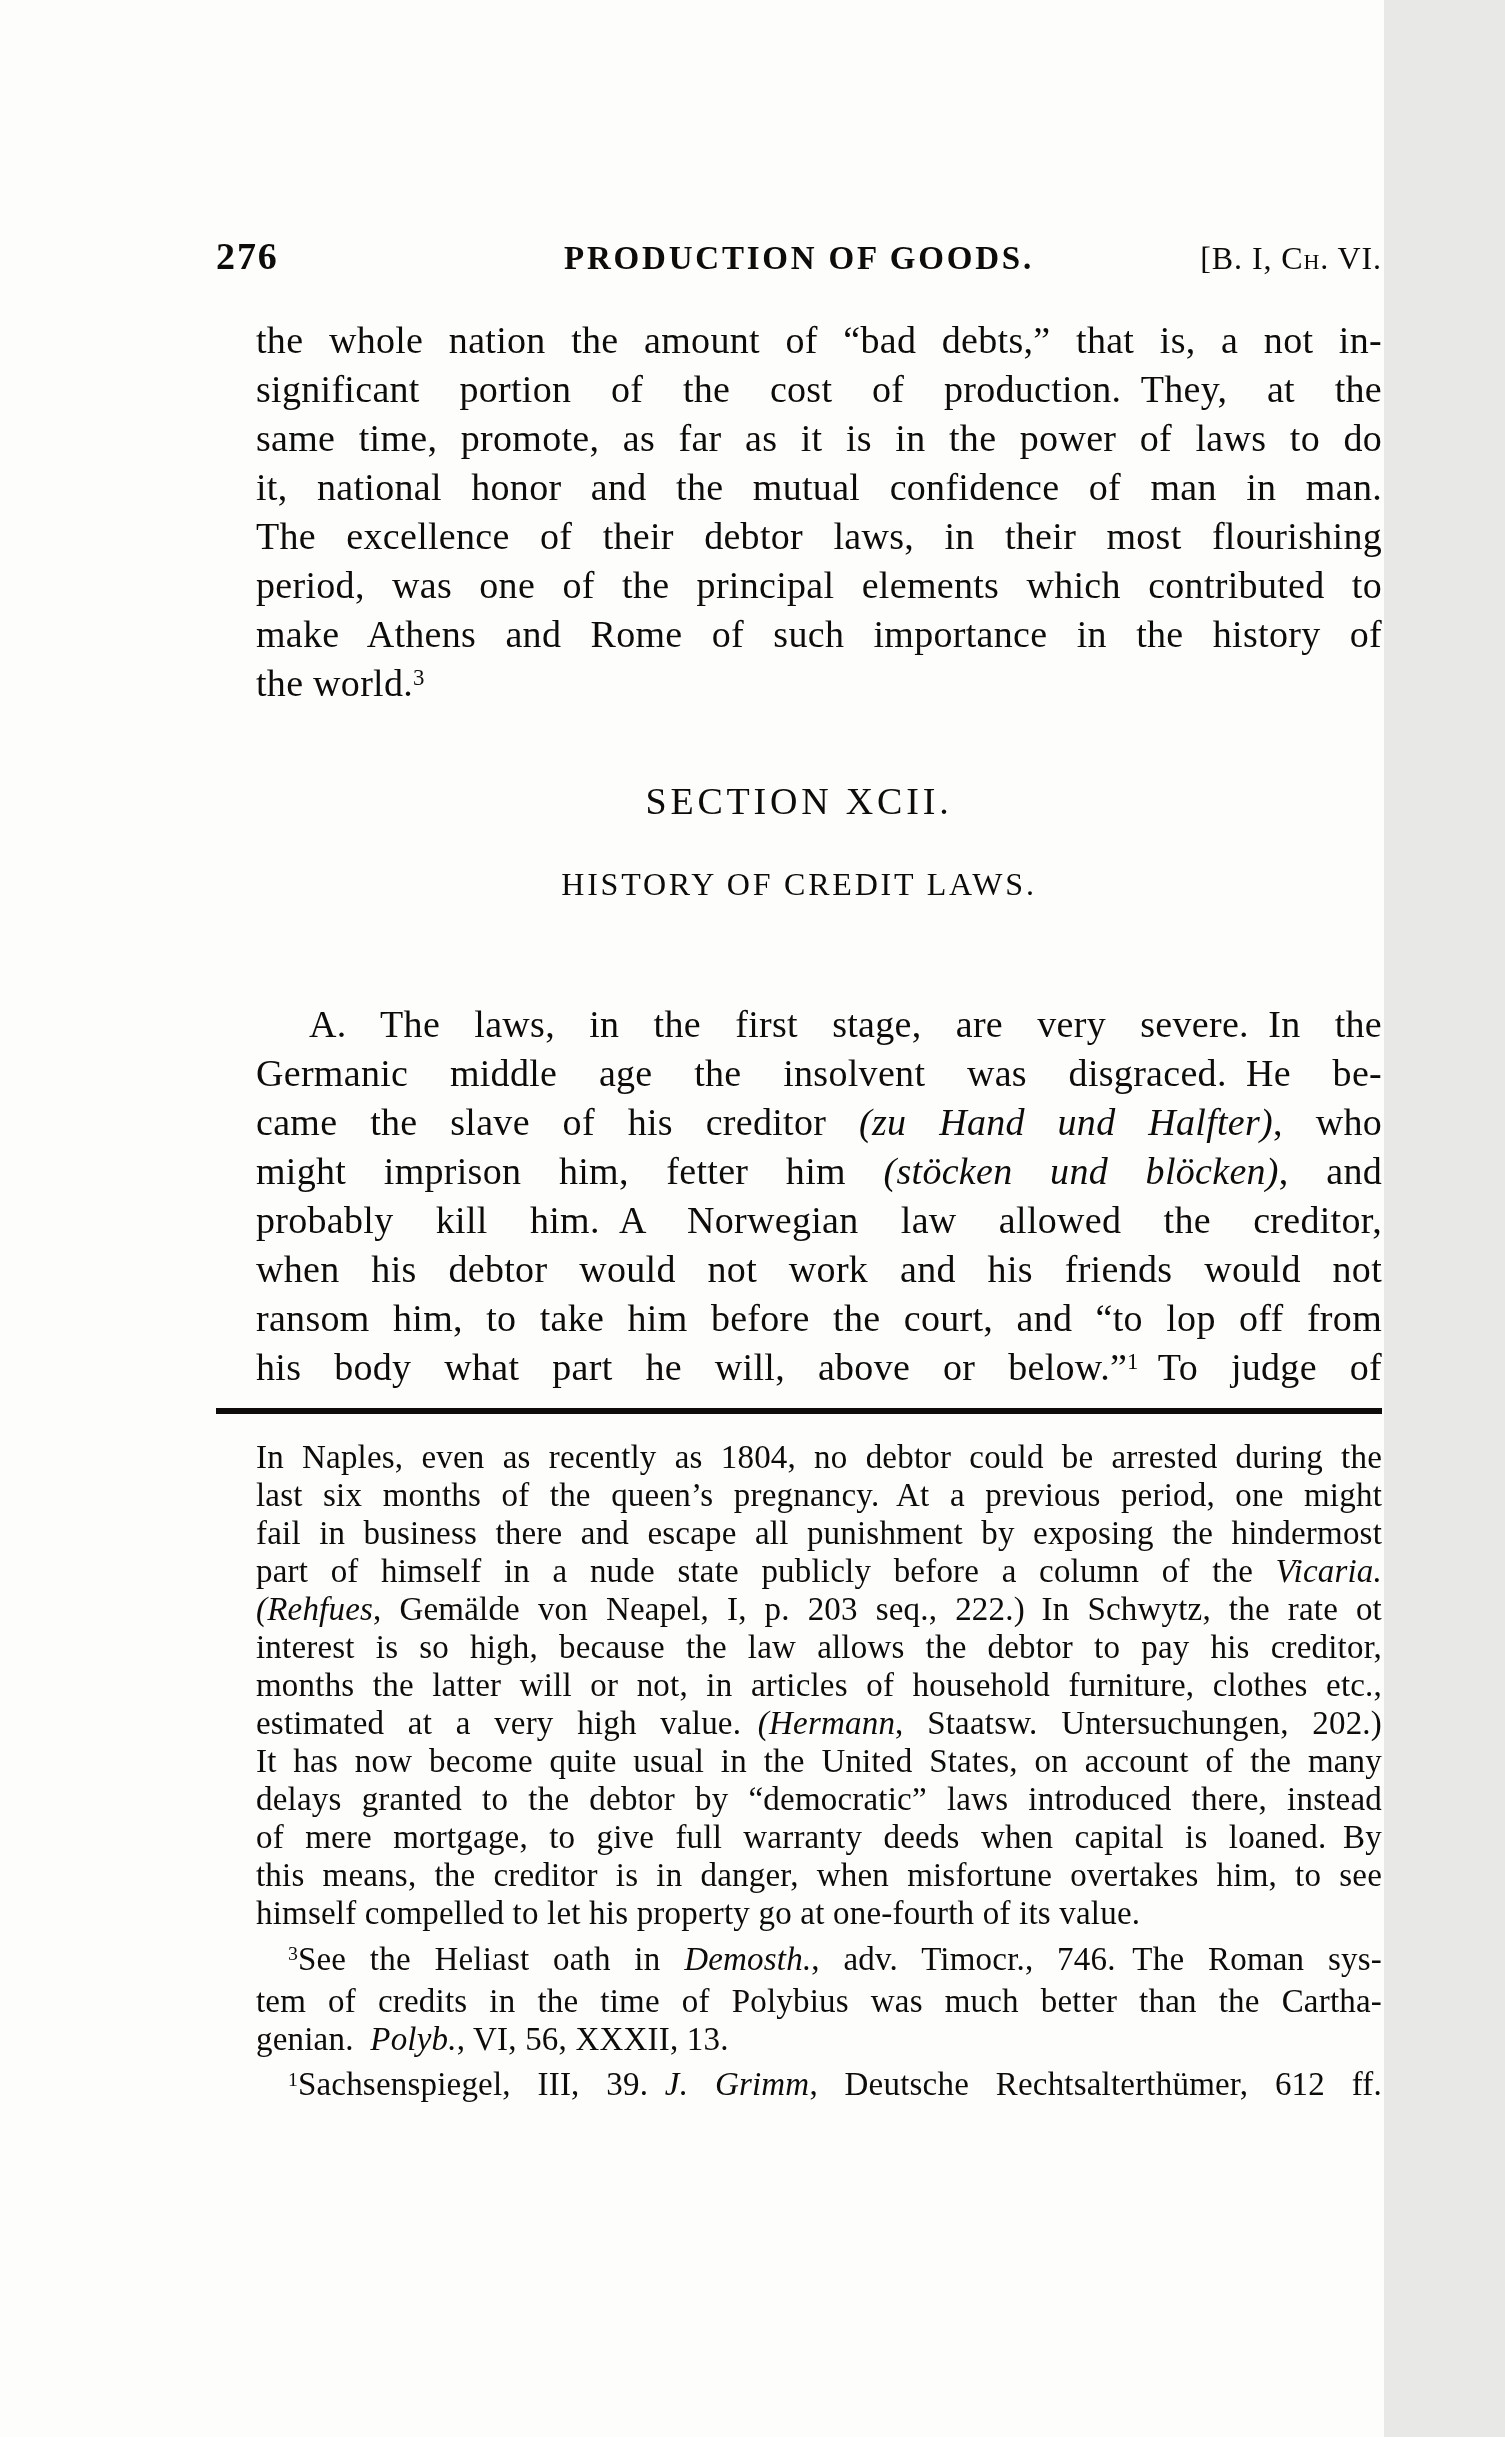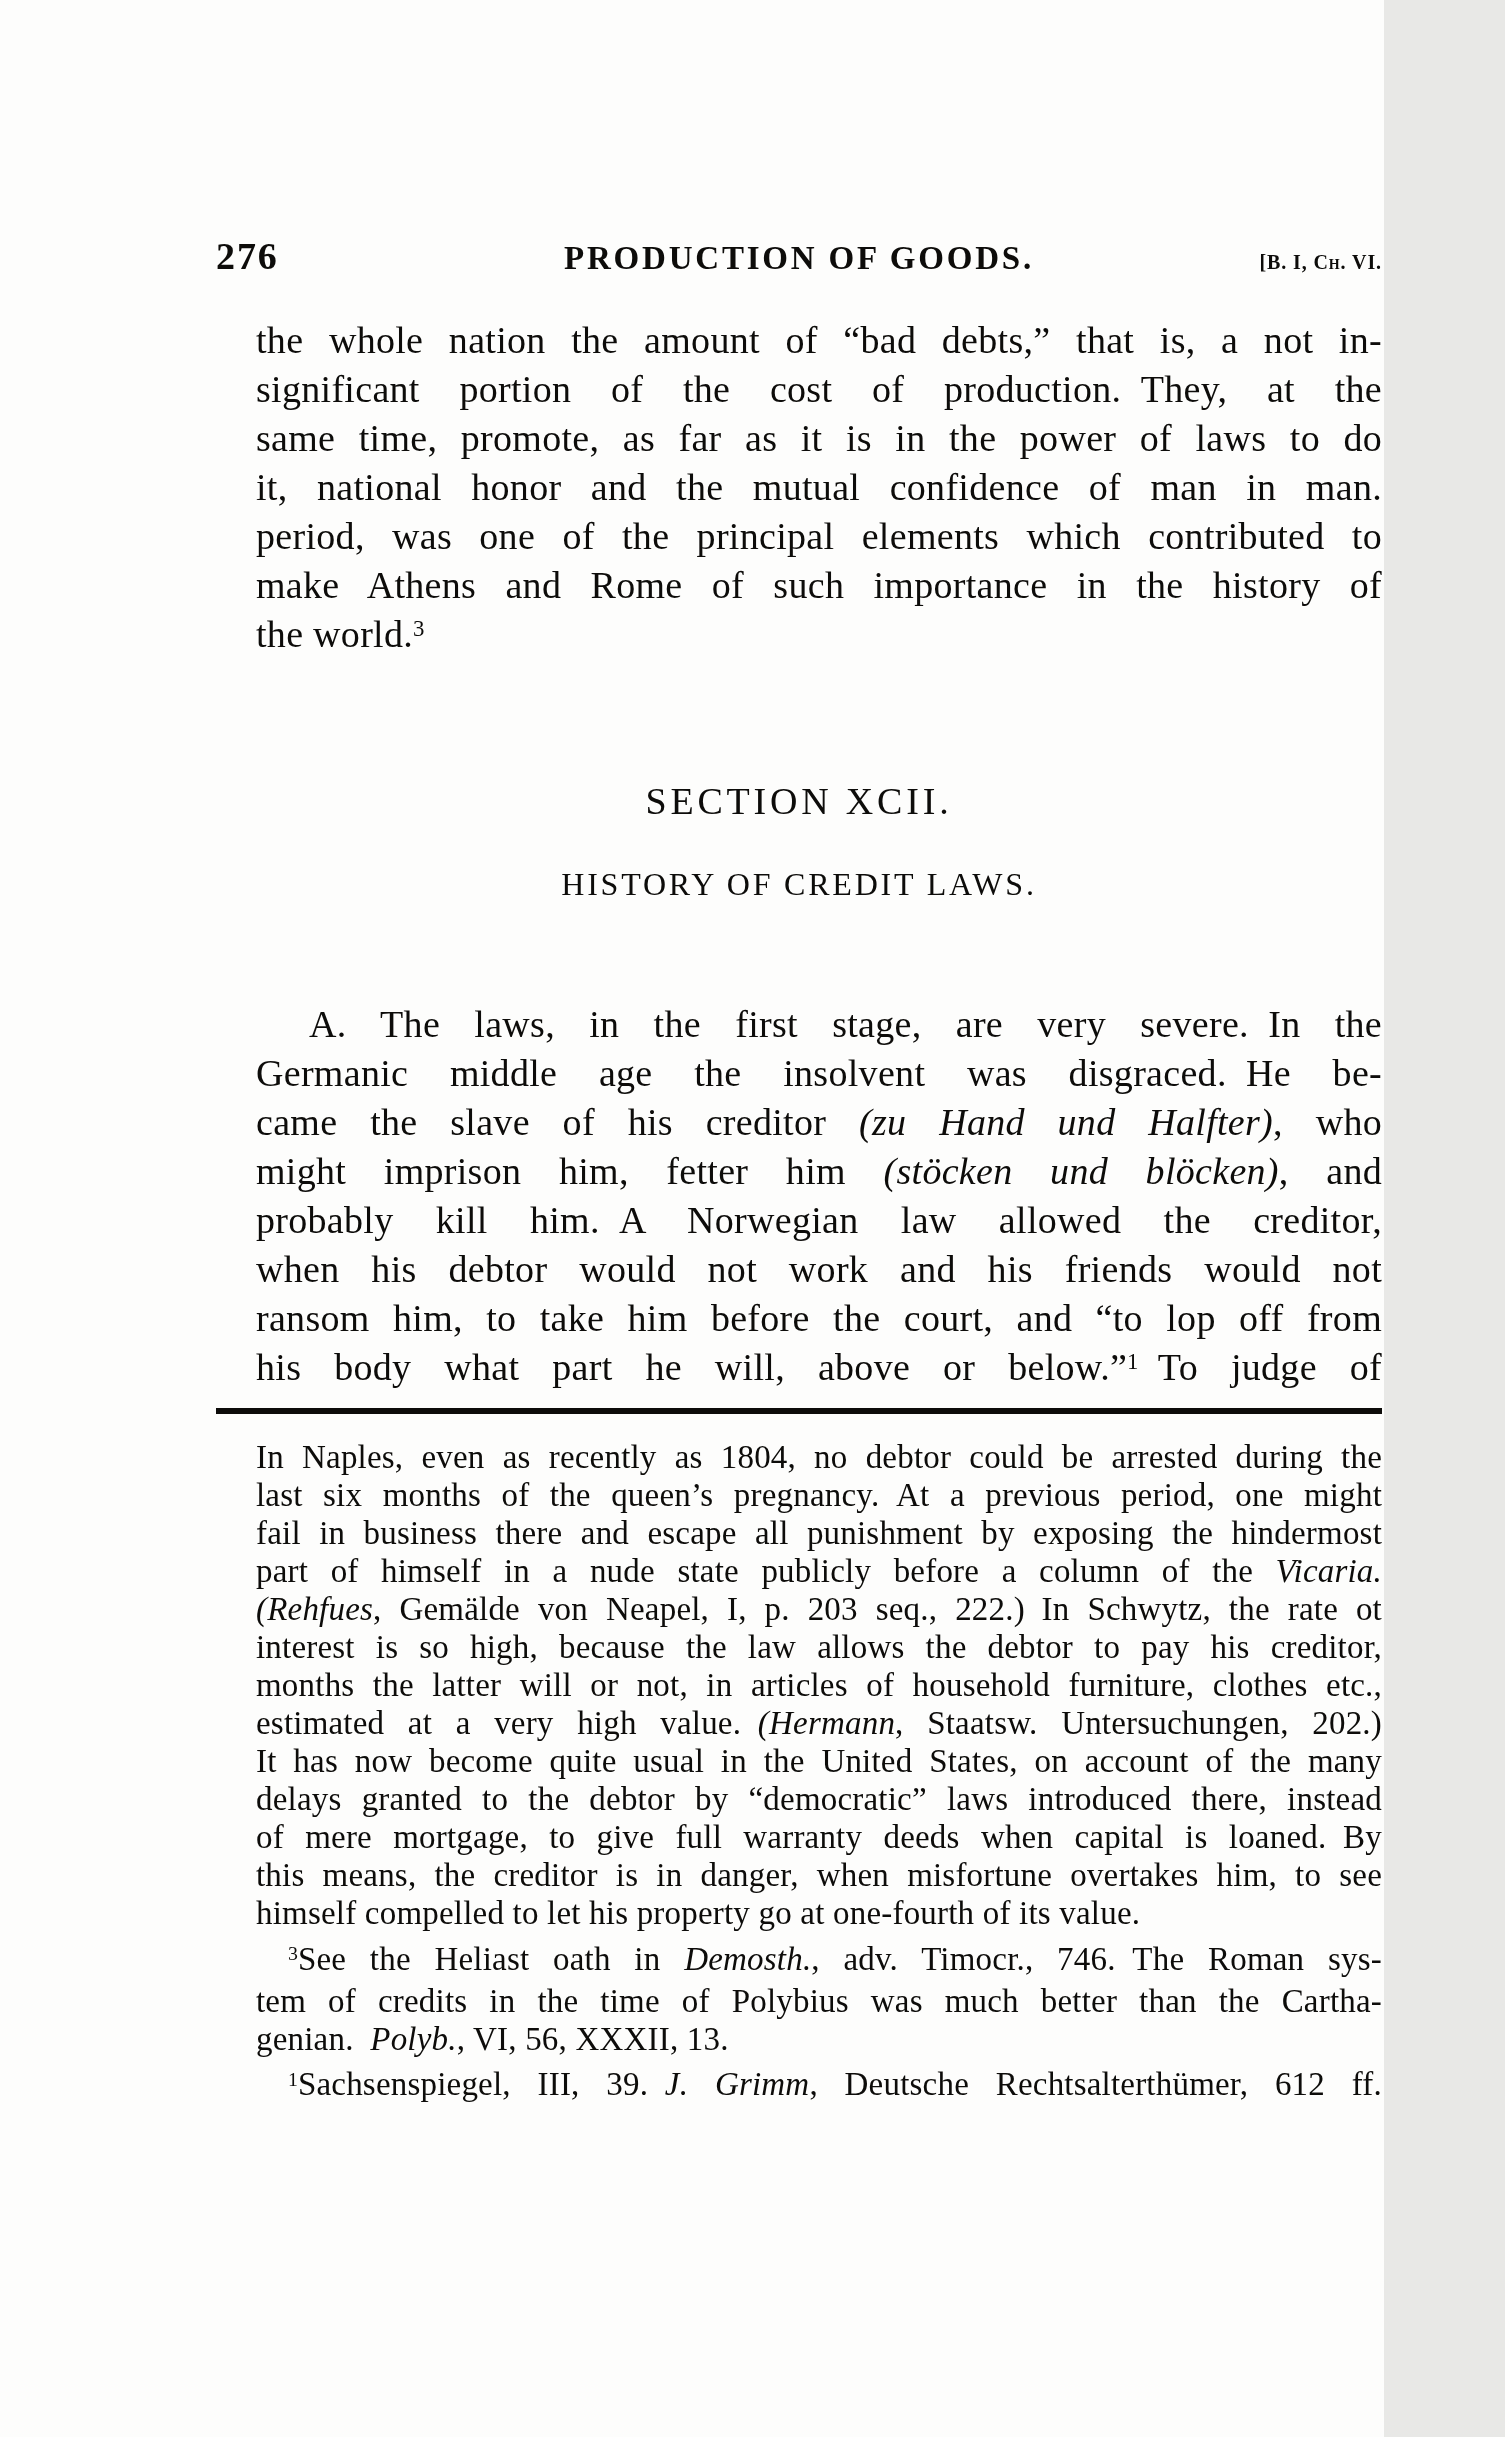--- a/index.html
+++ b/index.html
@@ -9,21 +9,21 @@
     background:var(--paper); color:var(--ink);
     font-family:"Liberation Serif","DejaVu Serif",serif;
     overflow:hidden;
   }
   .abs { position:absolute; left:216px; width:1166px; }
 
   
   .hdr { top:234px; display:grid; grid-template-columns:1fr auto 1fr; align-items:baseline; }
   .hdr .pnum  { font-size:38px; font-weight:700; letter-spacing:1.9px; justify-self:start; }
   .hdr .rtitle{ font-size:33px; font-weight:700; letter-spacing:2.8px; justify-self:center; }
-  .hdr .cref  { font-size:20px; font-weight:700; letter-spacing:0.9px; justify-self:end; font-variant:small-caps; }
+  .hdr .cref  { font-size:32px; font-weight:400; letter-spacing:0.9px; justify-self:end; font-variant:small-caps; }
 
   
   .para { font-size:38px; line-height:49px; letter-spacing:0.3px; }
   .line { text-align:justify; text-align-last:justify; white-space:normal;margin-left:40px; }
   .line.nj  { text-align-last:left; }
   .line.ind { text-indent:53px; }
   .i   { font-style:italic; }
   .sup { font-size:0.60em; position:relative; top:-0.48em; letter-spacing:0; }
 
   
@@ -50,20 +50,21 @@
     <span class="pnum">276</span>
     <span class="rtitle">PRODUCTION OF GOODS.</span>
     <span class="cref">[B. I, Ch. VI.</span>
   </header>
 
   <section class="abs para p1">
       <div class="line"><span>the whole nation the amount of “bad debts,” that is, a not in-</span></div>
       <div class="line"><span>significant portion of the cost of production. They, at the</span></div>
       <div class="line"><span>same time, promote, as far as it is in the power of laws to do</span></div>
       <div class="line"><span>it, national honor and the mutual confidence of man in man.</span></div>
+      <div class="line"><span>The excellence of their debtor laws, in their most flourishing</span></div>
       <div class="line"><span>period, was one of the principal elements which contributed to</span></div>
       <div class="line"><span>make Athens and Rome of such importance in the history of</span></div>
       <div class="line nj"><span>the world.</span><span class="sup">3</span></div>
     </section>
 
   <h2 class="abs sechead">SECTION XCII.</h2>
   <h3 class="abs subhead">HISTORY OF CREDIT LAWS.</h3>
 
 
   <section class="abs para p3">

